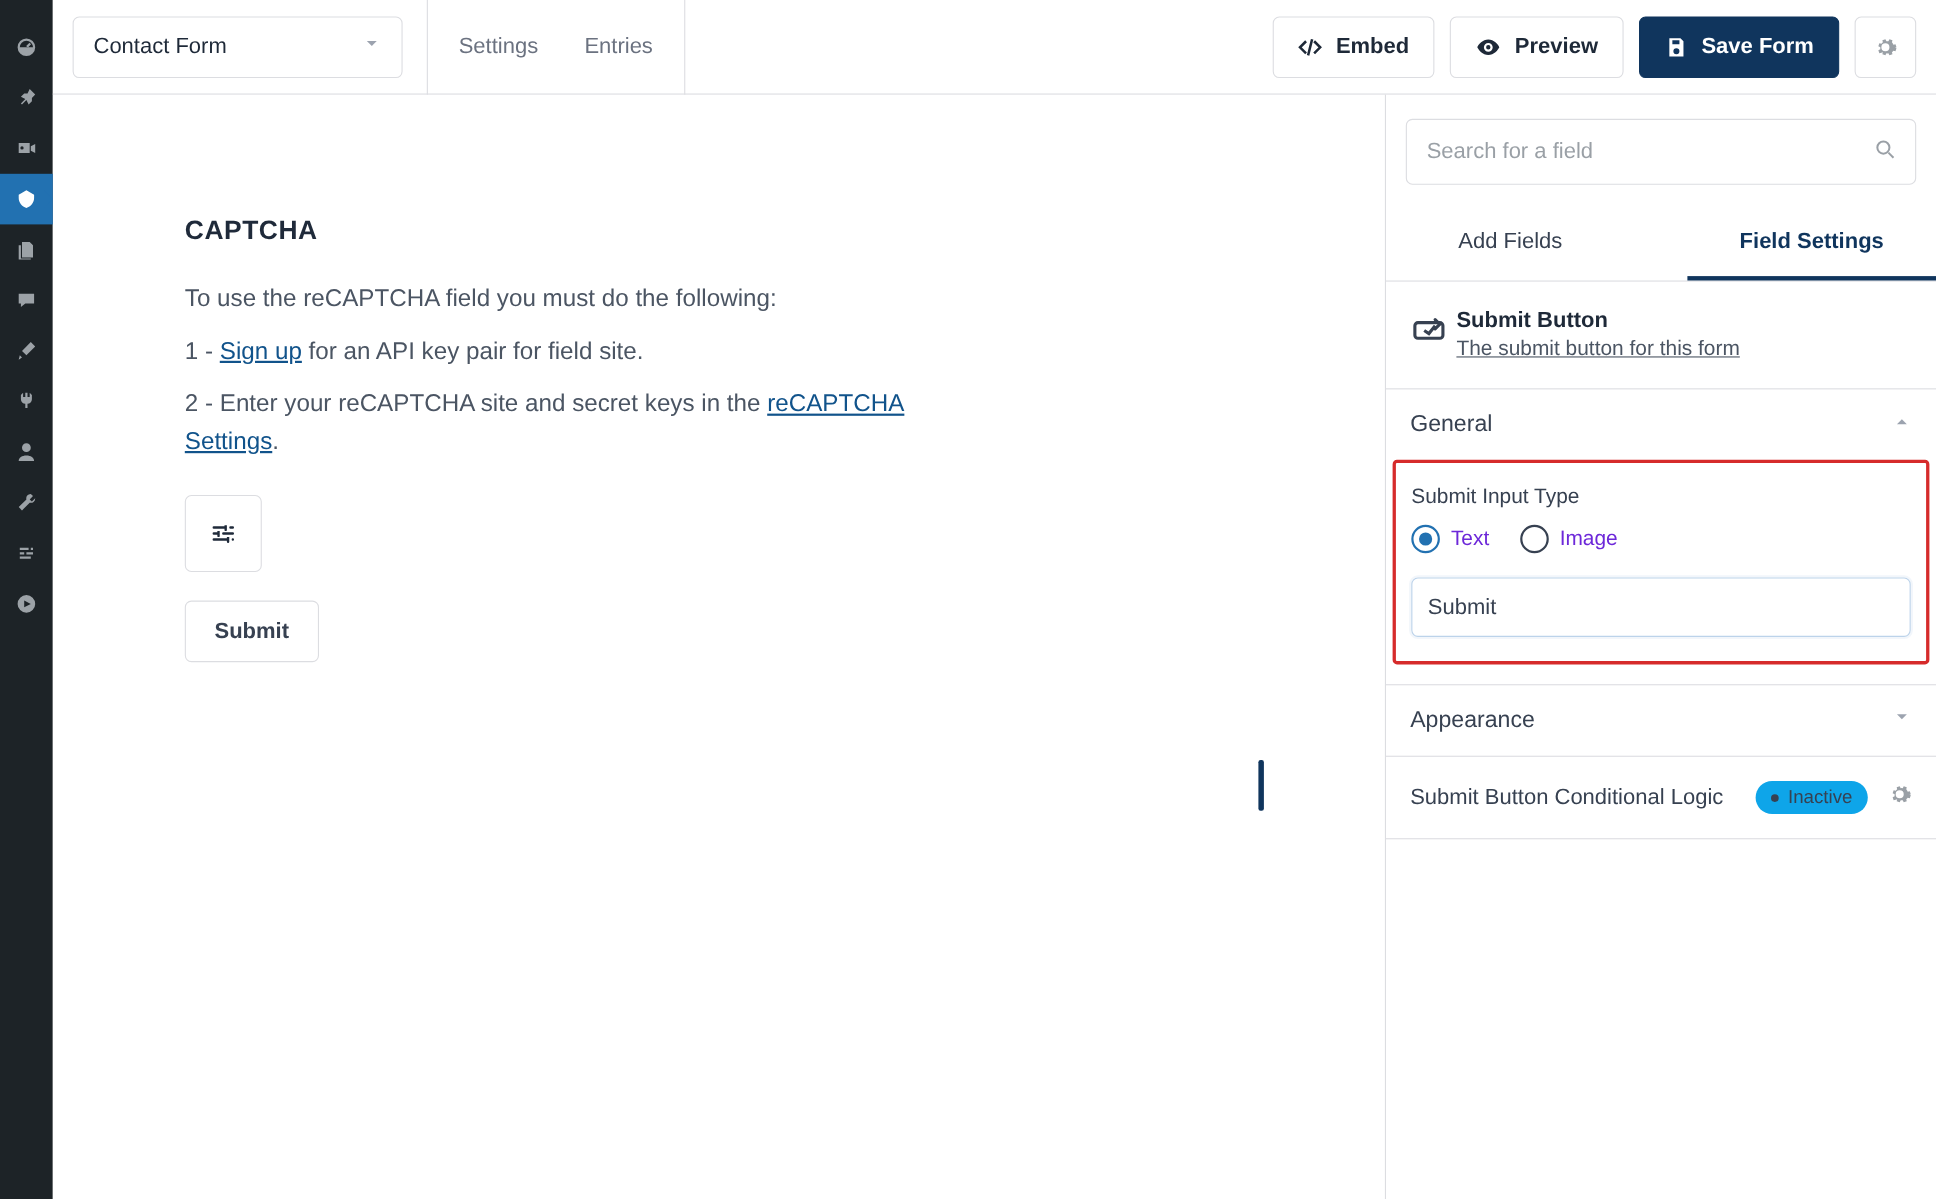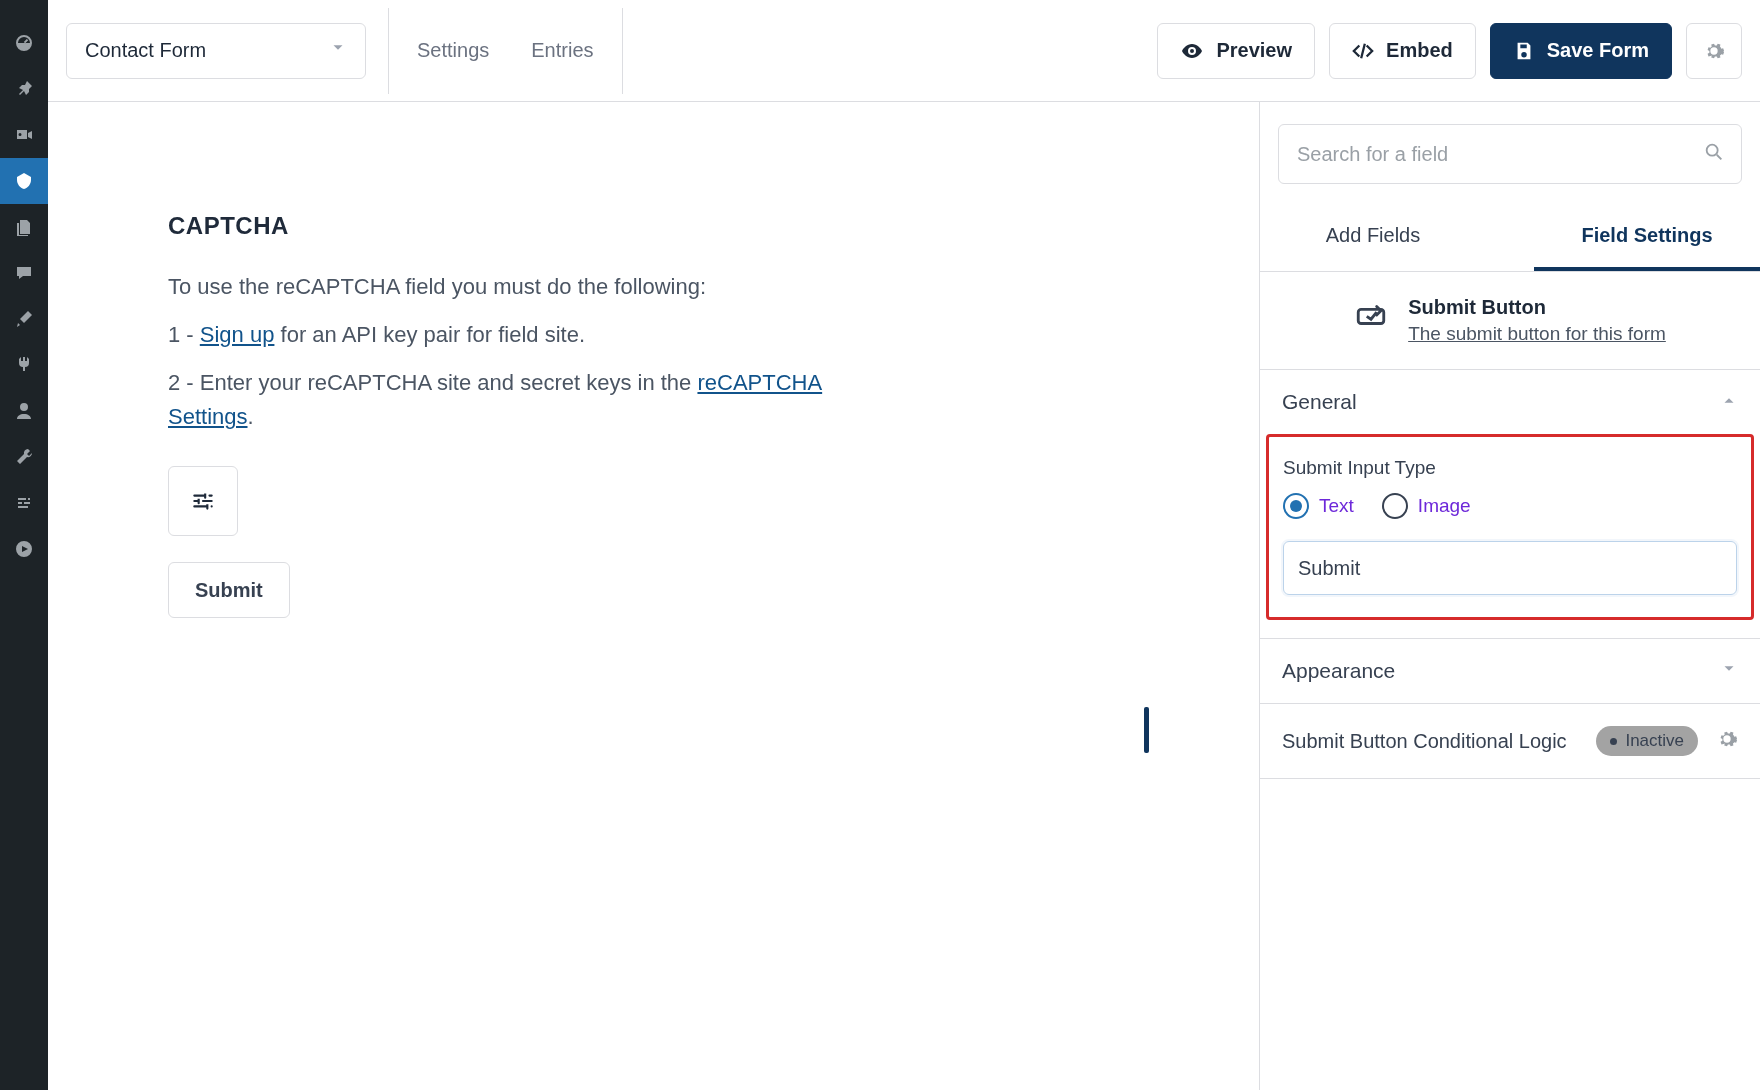--- a/index.html
+++ b/index.html
@@ -23,21 +23,21 @@
   .wp-sidebar{width:48px;background:var(--wp-dark);display:flex;flex-direction:column;padding-top:20px;}
   .wp-sidebar .ic{width:48px;height:46px;display:flex;align-items:center;justify-content:center;color:var(--wp-icon);position:relative;}
   .wp-sidebar .ic svg{width:20px;height:20px;fill:currentColor;}
   .wp-sidebar .ic.current{background:var(--wp-blue);color:#fff;}
   .wp-sidebar .ic.current::after{content:"";position:absolute;right:-8px;top:50%;margin-top:-8px;border:8px solid transparent;border-left-color:var(--wp-blue);}
 
   
   .main{flex:1;display:flex;flex-direction:column;background:#fff;}
 
   
-  .topbar{display:flex;align-items:center;height:102px;border-bottom:1px solid var(--border);padding:0 18px;gap:0;}
+  .topbar{display:flex;align-items:center;height:86px;border-bottom:1px solid var(--border);padding:0 18px;gap:0;}
   .form-select{height:56px;min-width:300px;border:1px solid var(--border);border-radius:6px;display:flex;align-items:center;justify-content:space-between;padding:0 18px;font-size:20px;color:var(--text);background:#fff;}
   .form-select .chev{color:#9ca3af;}
   .vdiv{width:1px;height:86px;background:var(--border);margin:0 22px;}
   .tab{font-size:20px;color:#6b7280;padding:0 6px;}
   .tab+ .tab{margin-left:30px;}
   .spacer{flex:1;}
   .btn{height:56px;border:1px solid var(--border);border-radius:6px;background:#fff;display:inline-flex;align-items:center;gap:12px;padding:0 22px;font-size:20px;font-weight:600;color:var(--text);}
   .btn .bi{display:inline-flex;}
   .btn.primary{background:var(--navy);border-color:var(--navy);color:#fff;}
   .btn.icon-only{width:56px;padding:0;justify-content:center;}
@@ -58,39 +58,39 @@
 
   
   .panel{width:500px;display:flex;flex-direction:column;}
   .panel .search{margin:22px 18px 20px;height:60px;border:1px solid var(--border);border-radius:6px;display:flex;align-items:center;padding:0 16px;color:#9aa0a6;}
   .panel .search input{flex:1;border:none;font-size:20px;outline:none;color:#374151;}
   .panel .search input::placeholder{color:#9aa0a6;}
   .ptabs{display:flex;border-bottom:1px solid var(--border);gap:48px;}
   .ptab{flex:1;text-align:center;padding:20px 0;font-size:20px;color:#374151;}
   .ptab.active{color:var(--navy);border-bottom:4px solid var(--navy);font-weight:600;}
 
-  .field-head{display:flex;align-items:flex-start;gap:20px;padding:24px 22px;border-bottom:1px solid var(--border);justify-content:center;}
+  .field-head{display:flex;align-items:flex-start;gap:8px;padding:24px 22px;border-bottom:1px solid var(--border);}
   .field-head .fi{width:34px;height:34px;margin-top:2px;color:#374151;}
   .field-head h4{margin:0 0 4px;font-size:20px;font-weight:700;}
   .field-head p{margin:0;font-size:19px;color:#4b5563;text-decoration:underline;}
 
   .sect{border-bottom:1px solid var(--border);}
   .sect-head{display:flex;align-items:center;justify-content:space-between;padding:20px 22px;font-size:21px;color:#374151;}
   .sect-head .chev{color:#9ca3af;}
   .hl-box{border:3px solid var(--hl);border-radius:4px;margin:0 6px 18px 6px;padding:14px 14px 22px 14px;}
   .label{font-size:19px;color:#374151;margin:6px 0 14px 0;}
   .radios{display:flex;gap:28px;align-items:center;margin-bottom:22px;}
   .radio{display:flex;align-items:center;gap:10px;font-size:19px;color:#6d28d9;}
   .rdisc{width:26px;height:26px;border-radius:50%;border:2.5px solid #374151;display:inline-flex;align-items:center;justify-content:center;}
   .rdisc.sel::after{content:"";width:12px;height:12px;border-radius:50%;background:var(--accent);}
   .rdisc.sel{border-color:var(--accent);}
   .tinput{width:100%;height:54px;border:1px solid #bcd3ea;border-radius:6px;outline:2px solid #bcd3ea33;padding:0 14px;font-size:20px;color:#374151;background:#fff;}
 
   .row{display:flex;align-items:center;justify-content:space-between;padding:22px 22px;border-bottom:1px solid var(--border);font-size:20px;color:#374151;}
-  .pill{background:#a3a3a3;border-radius:999px;padding:5px 14px;font-size:17px;display:inline-flex;align-items:center;gap:8px;color:#374151;}
+  .pill{background:#0ea5e9;border-radius:999px;padding:5px 14px;font-size:17px;display:inline-flex;align-items:center;gap:8px;color:#374151;}
   .pill .dot{width:7px;height:7px;border-radius:50%;background:#374151;}
   .gear{color:#9aa0a6;}
   
   .canvas-wrap{position:relative;}
 </style>
 </head>
 <body>
 
 <nav class="wp-sidebar">
   <div class="ic">
@@ -164,33 +164,33 @@
             <path d="M5 7l5 5 5-5z"></path>
           </svg></span>
     </div>
     <div class="vdiv"></div>
     <div class="tab">Settings</div>
     <div class="tab">Entries</div>
     <div class="vdiv"></div>
     <div class="spacer"></div>
     <button class="btn">
       <span class="bi">
+          <svg width="22" height="22" viewBox="0 0 24 24" fill="none" stroke="currentColor" stroke-width="2.5">
+            <path d="M8 6l-6 6 6 6M16 6l6 6-6 6M14 4l-4 16"></path>
+          </svg>
+        </span>
+      <span>Embed</span>
+    </button>
+    <button class="btn">
+      <span class="bi">
           <svg width="24" height="24" viewBox="0 0 24 24" fill="currentColor">
             <path d="M12 5c-5 0-9 4.5-10 7 1 2.5 5 7 10 7s9-4.5 10-7c-1-2.5-5-7-10-7zm0 11a4 4 0 110-8 4 4 0 010 8zm0-6a2 2 0 100 4 2 2 0 000-4z"></path>
           </svg>
         </span>
       <span>Preview</span>
-    </button>
-    <button class="btn">
-      <span class="bi">
-          <svg width="22" height="22" viewBox="0 0 24 24" fill="none" stroke="currentColor" stroke-width="2.5">
-            <path d="M8 6l-6 6 6 6M16 6l6 6-6 6M14 4l-4 16"></path>
-          </svg>
-        </span>
-      <span>Embed</span>
     </button>
     <button class="btn primary">
       <span class="bi">
           <svg width="22" height="22" viewBox="0 0 24 24" fill="currentColor">
             <path d="M5 3h11l3 3v15H5zM8 5v4h7V5zM12 13a3 3 0 100 6 3 3 0 000-6z"></path>
           </svg>
         </span>
       <span>Save Form</span>
     </button>
     <button class="btn icon-only">

